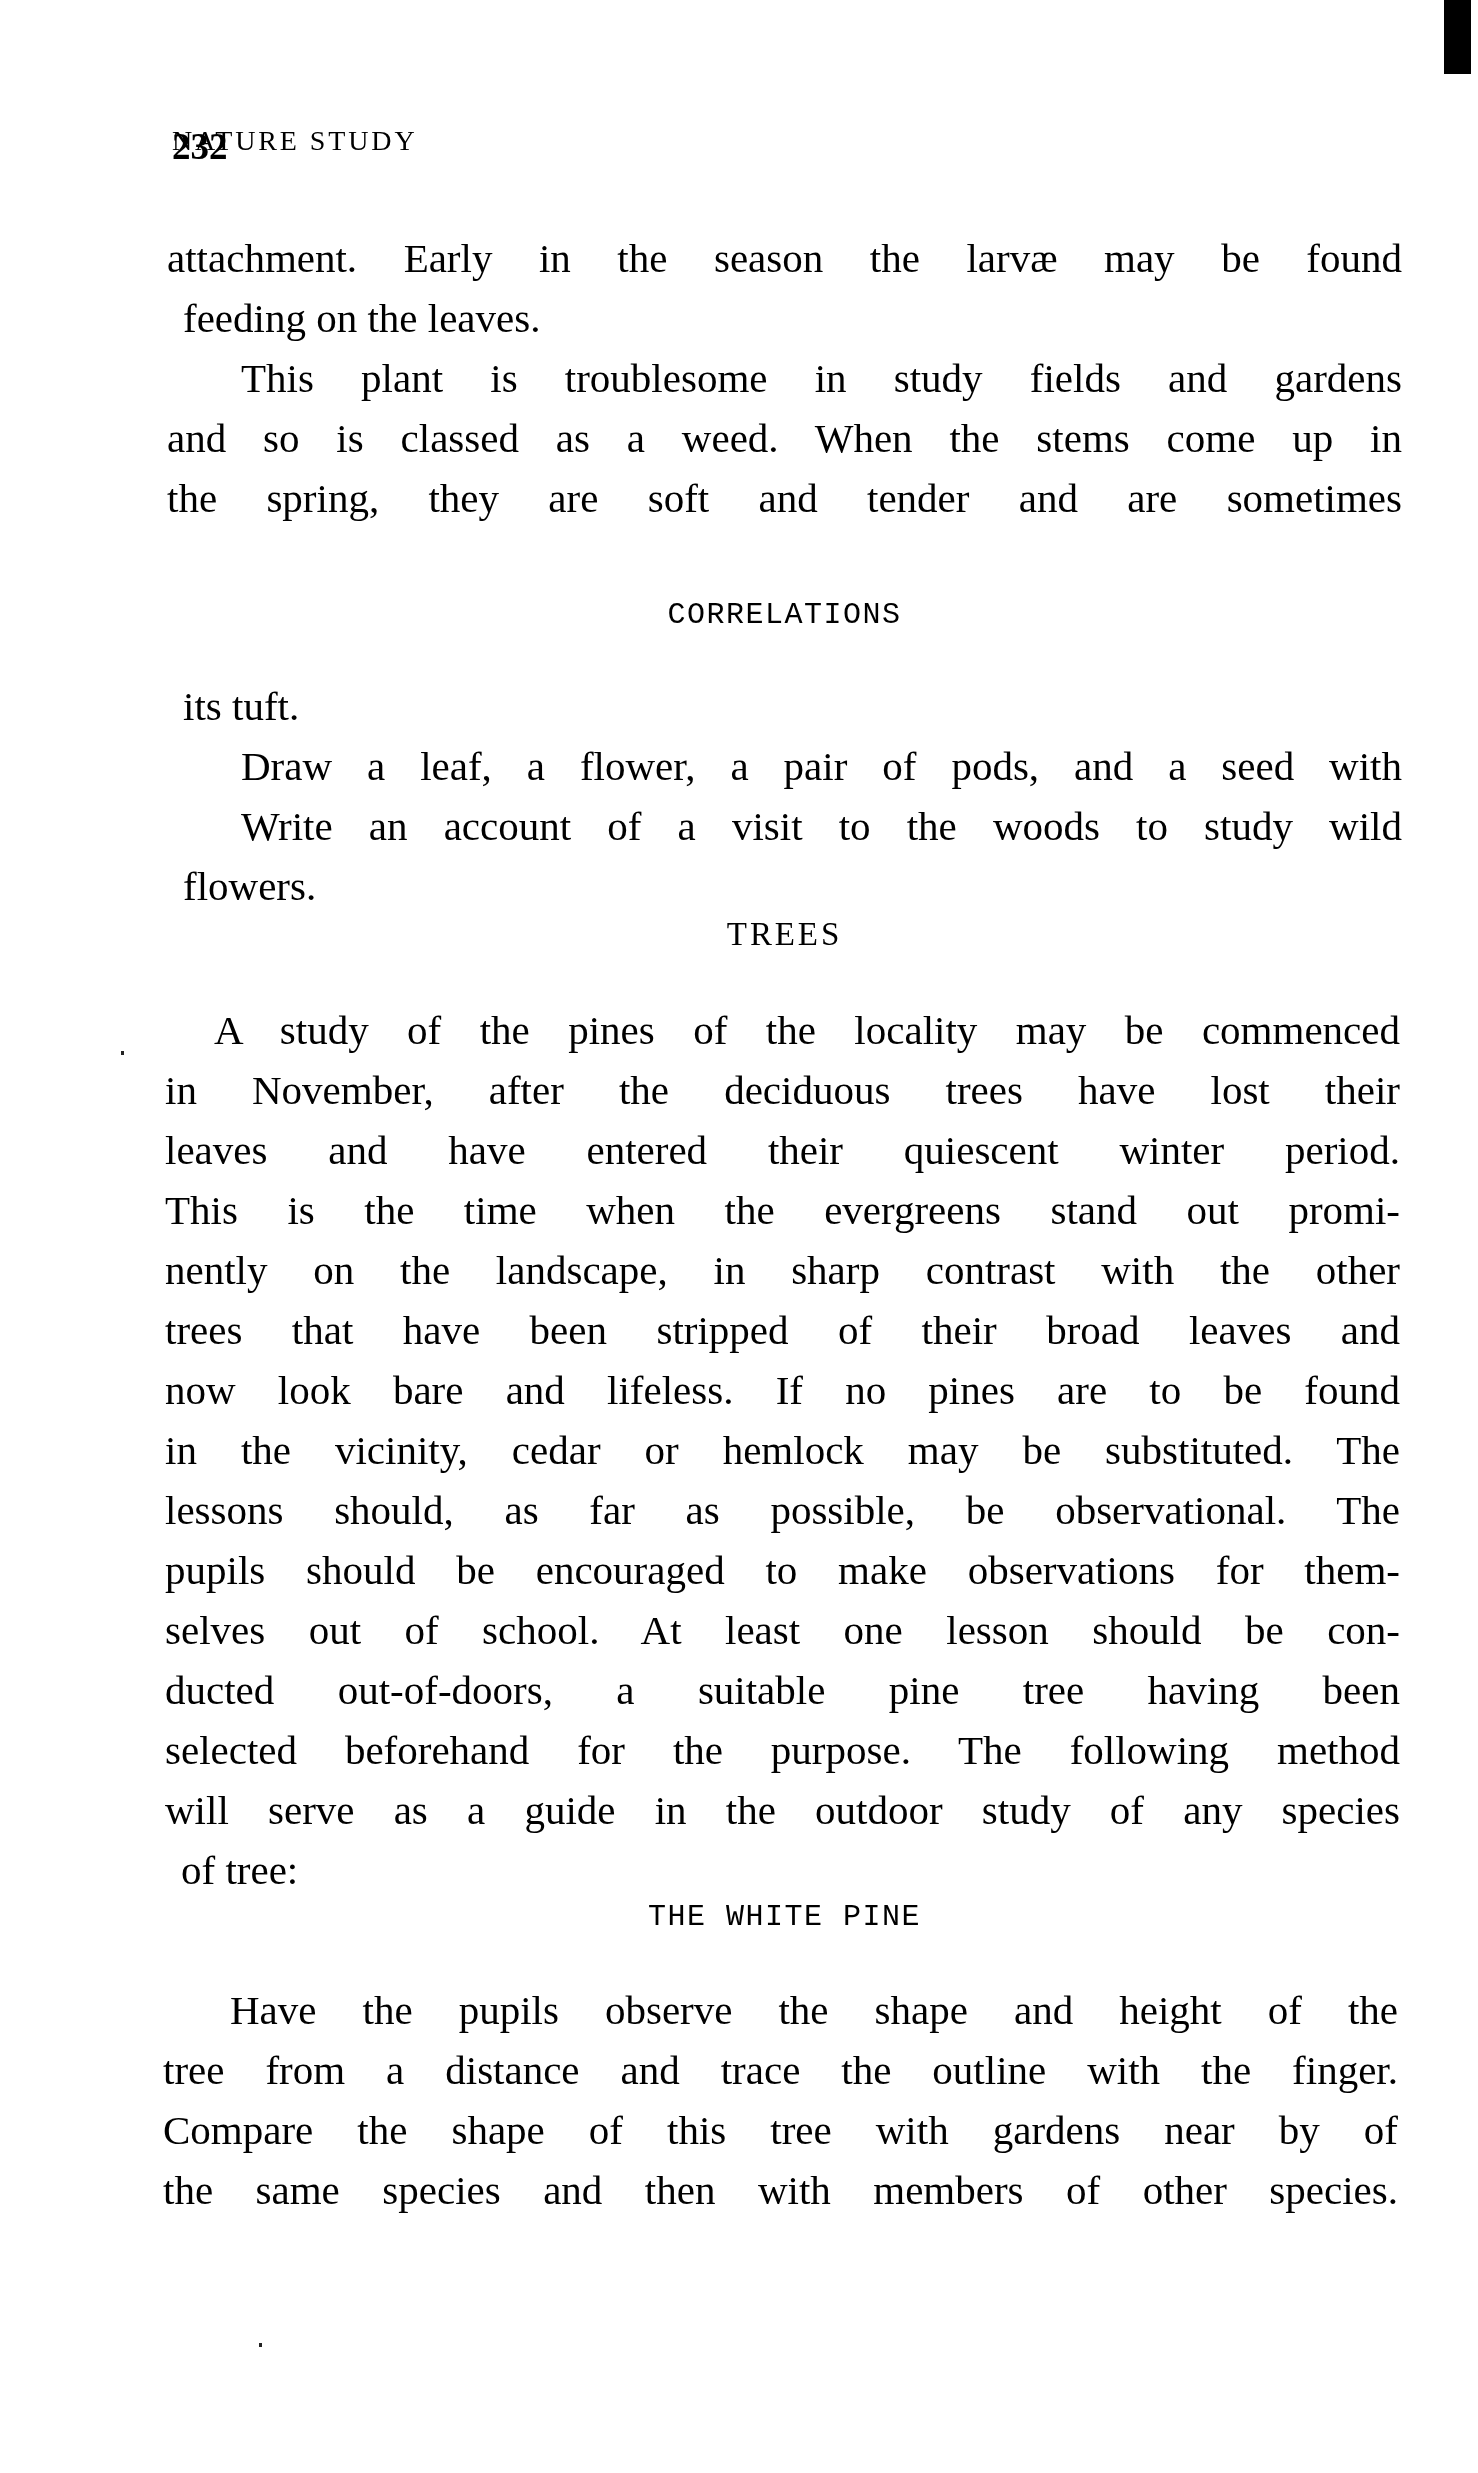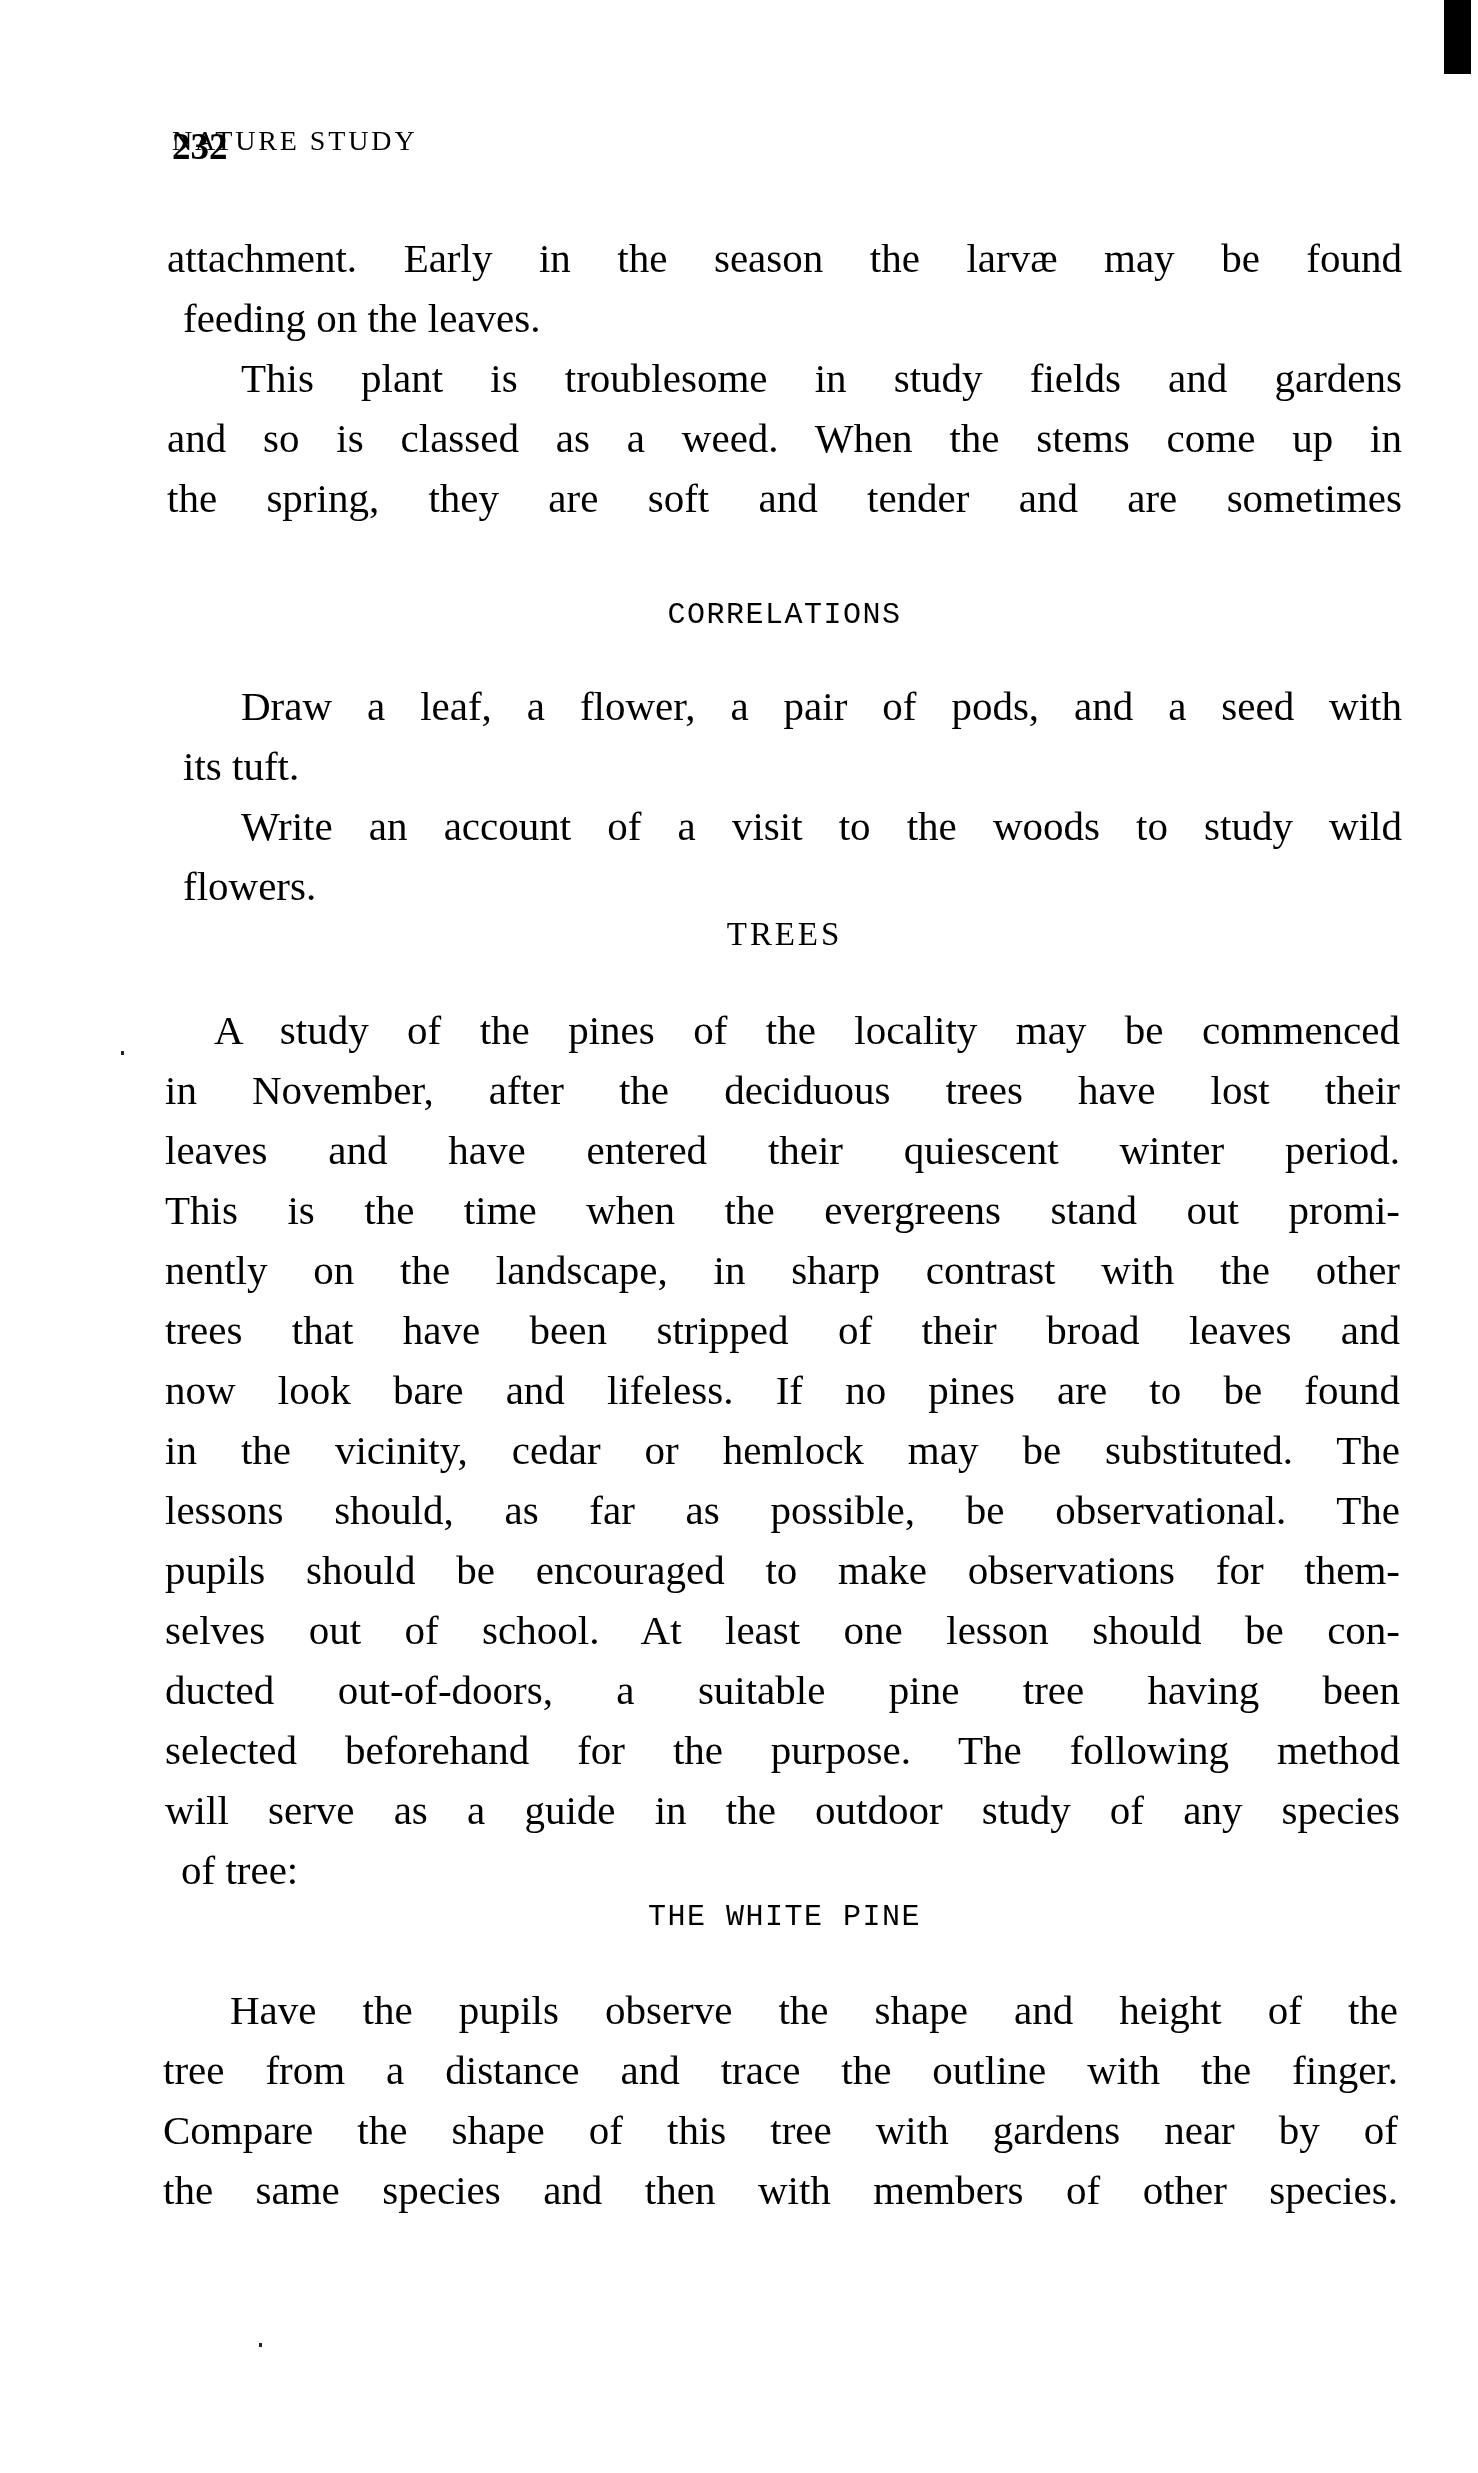--- a/index.html
+++ b/index.html
@@ -37,22 +37,22 @@
 
 <div class="content" style="top:348px;">
   <div class="line indent">This plant is troublesome in study fields and gardens</div>
   <div class="line">and so is classed as a weed.  When the stems come up in</div>
   <div class="line">the spring, they are soft and tender and are sometimes</div>
 </div>
 
 <div class="content heading small" style="top:598px;">CORRELATIONS</div>
 
 <div class="content" style="top:676px;">
+  <div class="line last">its tuft.</div>
   <div class="line indent">Draw a leaf, a flower, a pair of pods, and a seed with</div>
-  <div class="line last">its tuft.</div>
 </div>
 
 <div class="content" style="top:796px;">
   <div class="line indent">Write an account of a visit to the woods to study wild</div>
   <div class="line last">flowers.</div>
 </div>
 
 <div class="content heading bold" style="top:916px;">TREES</div>
 
 <div class="content" style="top:1000px; left:165px;">

